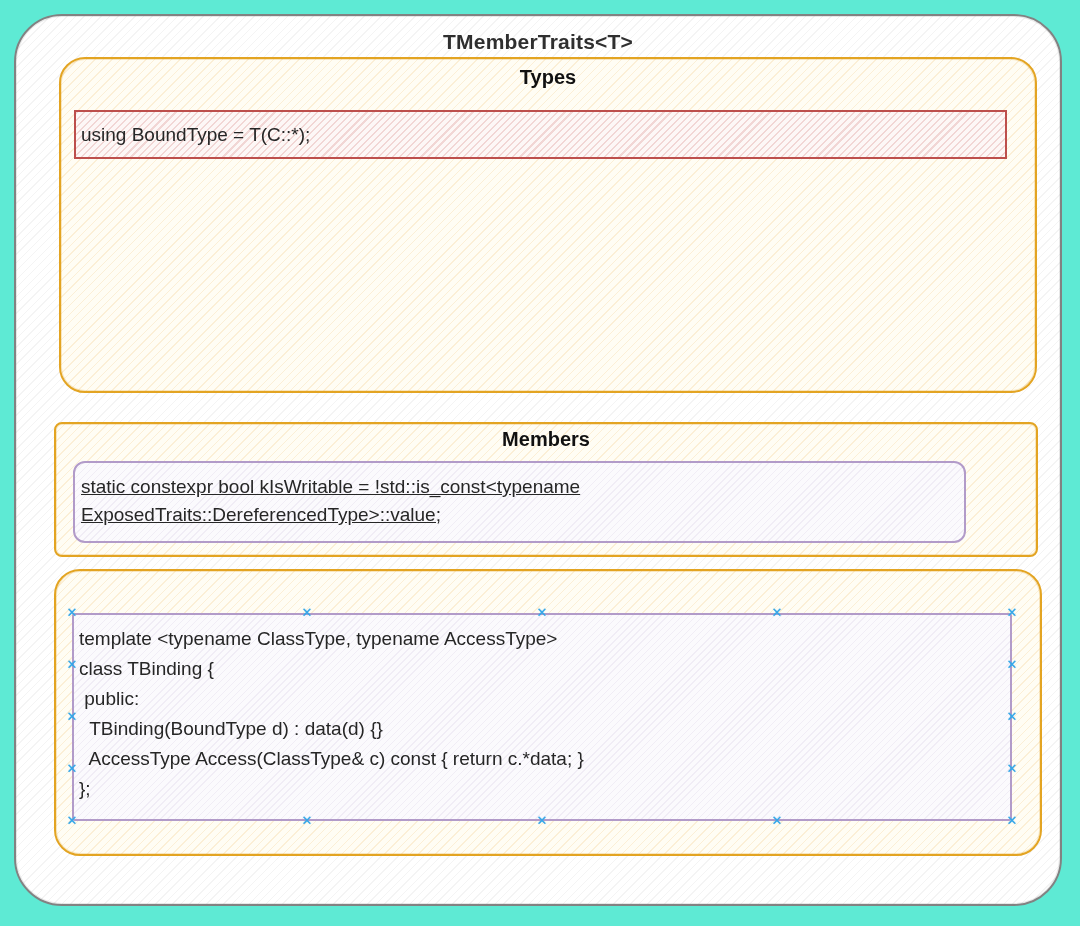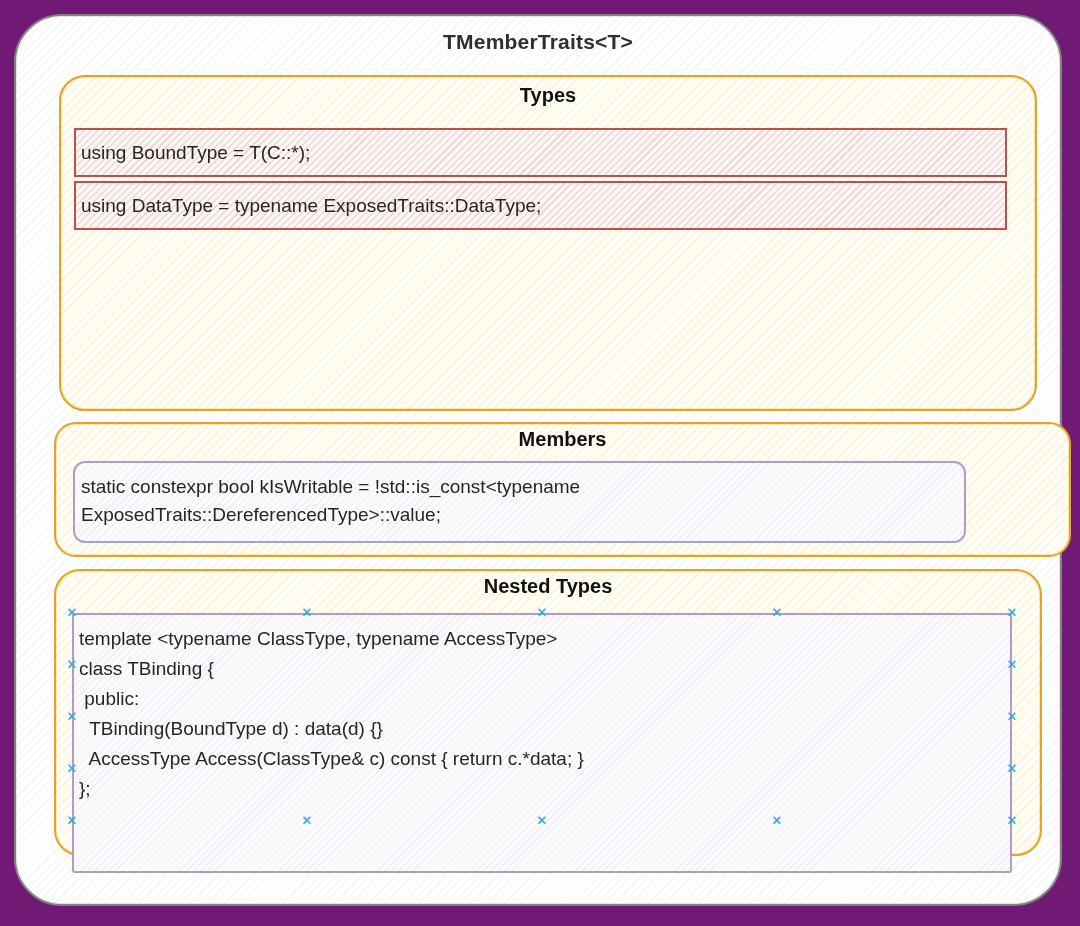--- a/index.html
+++ b/index.html
@@ -1,90 +1,88 @@
 <!DOCTYPE html>
 <html><head>
 <meta charset="utf-8">
 <style>
   html,body{margin:0;padding:0;background:#ffffff;}
   .stage{
-    position:relative;width:1080px;height:926px;background:#701a75;overflow:hidden;
+    position:relative;width:1080px;height:926px;background:#5eead4;overflow:hidden;
     font-family:"Liberation Sans","DejaVu Sans",sans-serif;color:#2b2b2b;
   }
   
   .outer{
     position:absolute;left:14px;top:14px;width:1044px;height:888px;
     border:2px solid #828282;border-radius:48px;
     background:repeating-linear-gradient(135deg,rgba(170,170,170,0.13) 0 1px,transparent 1px 6px),#ffffff;
     box-shadow:inset 0 0 0 1px rgba(130,130,130,0.18);
   }
   .outer-title{
     position:absolute;left:0;top:14px;width:100%;text-align:center;
     font-size:21px;font-weight:bold;color:#2f2f2f;letter-spacing:.2px;
   }
   
   .section{
     position:absolute;border:2px solid #e3a422;
     background:repeating-linear-gradient(135deg,rgba(233,166,57,0.16) 0 1px,transparent 1px 6px),#fffdf4;
     box-shadow:inset 0 0 0 1px rgba(227,164,34,0.25);
   }
   .sec-types{left:57px;top:73px;width:974px;height:332px;border-radius:26px;}
-  .sec-members{left:52px;top:420px;width:980px;height:131px;border-radius:22px;padding-left:33px;}
+  .sec-members{left:52px;top:420px;width:980px;height:131px;border-radius:8px;}
   .sec-nested{left:52px;top:567px;width:984px;height:283px;border-radius:26px;}
   .sec-title{
     position:absolute;left:0;top:7px;width:100%;text-align:center;
     font-size:20px;font-weight:bold;color:#111111;
   }
   
   .rows{position:absolute;left:13px;top:51px;width:933px;display:flex;flex-direction:column;gap:4px;}
   .type-row{
     height:49px;border:2px solid #bd4f4c;box-sizing:border-box;
     background:repeating-linear-gradient(135deg,rgba(196,84,80,0.20) 0 1.5px,transparent 1.5px 5px),#fdf7f6;
     display:flex;align-items:center;padding-left:5px;
     font-size:19px;color:#262626;
   }
   
   .code-box{
     position:absolute;border:2px solid #b29bc9;box-sizing:border-box;
     background:repeating-linear-gradient(135deg,rgba(150,122,182,0.10) 0 1px,transparent 1px 5px),#fbfafd;
     font-size:19px;color:#262626;white-space:pre-wrap;
   }
-  .members-box{left:17px;top:37px;width:893px;height:82px;border-radius:12px;padding:10px 8px 0 6px;line-height:28px;}
-  .nested-box{left:16px;top:42px;width:940px;height:260px;border-radius:3px;padding:9px 8px 0 5px;line-height:30px;white-space:pre;}
+  .members-box{left:17px;top:37px;width:893px;height:82px;border-radius:12px;padding:10px 8px 0 6px;line-height:28px;text-decoration:underline;}
+  .nested-box{left:16px;top:42px;width:940px;height:208px;border-radius:3px;padding:9px 8px 0 5px;line-height:30px;white-space:pre;}
   
   .handle{
     position:absolute;width:12px;height:12px;margin:-6px 0 0 -6px;
     color:#36a7e8;font-size:13px;font-weight:bold;line-height:12px;text-align:center;
     text-shadow:0 0 1px rgba(54,167,232,.8);cursor:move;user-select:none;
   }
 </style>
 </head>
 <body>
 
 <div class="stage">
 
   <div class="outer">
     <div class="outer-title">TMemberTraits&lt;T&gt;</div>
 
-    <div class="section sec-types" style="left:43px;top:59px;border-radius:26px;">
+    <div class="section sec-types" style="left:43px;top:41px;border-radius:26px;">
       <div class="sec-title">Types</div>
       <div class="rows">
         <div class="type-row">using BoundType = T(C::*);</div>
-        <div class="type-row">using DataType = typename ExposedTraits::DataType;</div>
       </div>
     </div>
 
     <div class="section sec-members" style="left:38px;top:406px;">
       <div class="sec-title" style="top:4px;">Members</div>
       <div class="code-box members-box">static constexpr bool kIsWritable = !std::is_const&lt;typename
 ExposedTraits::DereferencedType&gt;::value;</div>
     </div>
 
     <div class="section sec-nested" style="left:38px;top:553px;">
-      <div class="sec-title" style="top:4px;">Nested Types</div>
       <div class="code-box nested-box">template &lt;typename ClassType, typename AccessType&gt;
 class TBinding {
  public:
   TBinding(BoundType d) : data(d) {}
   AccessType Access(ClassType&amp; c) const { return c.*data; }
 };</div>
 
       <div style="position:absolute;left:16px;top:42px;width:940px;height:208px;pointer-events:none;">
         <span class="handle" style="left:0%;top:0%;">✕</span>
         <span class="handle" style="left:25%;top:0%;">✕</span>

